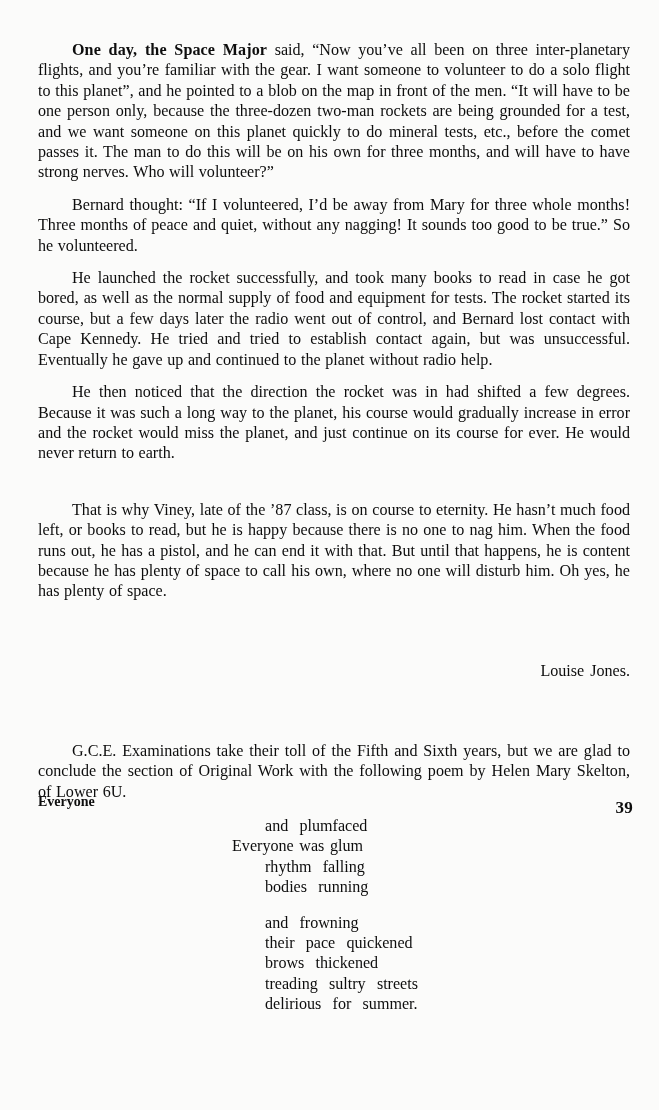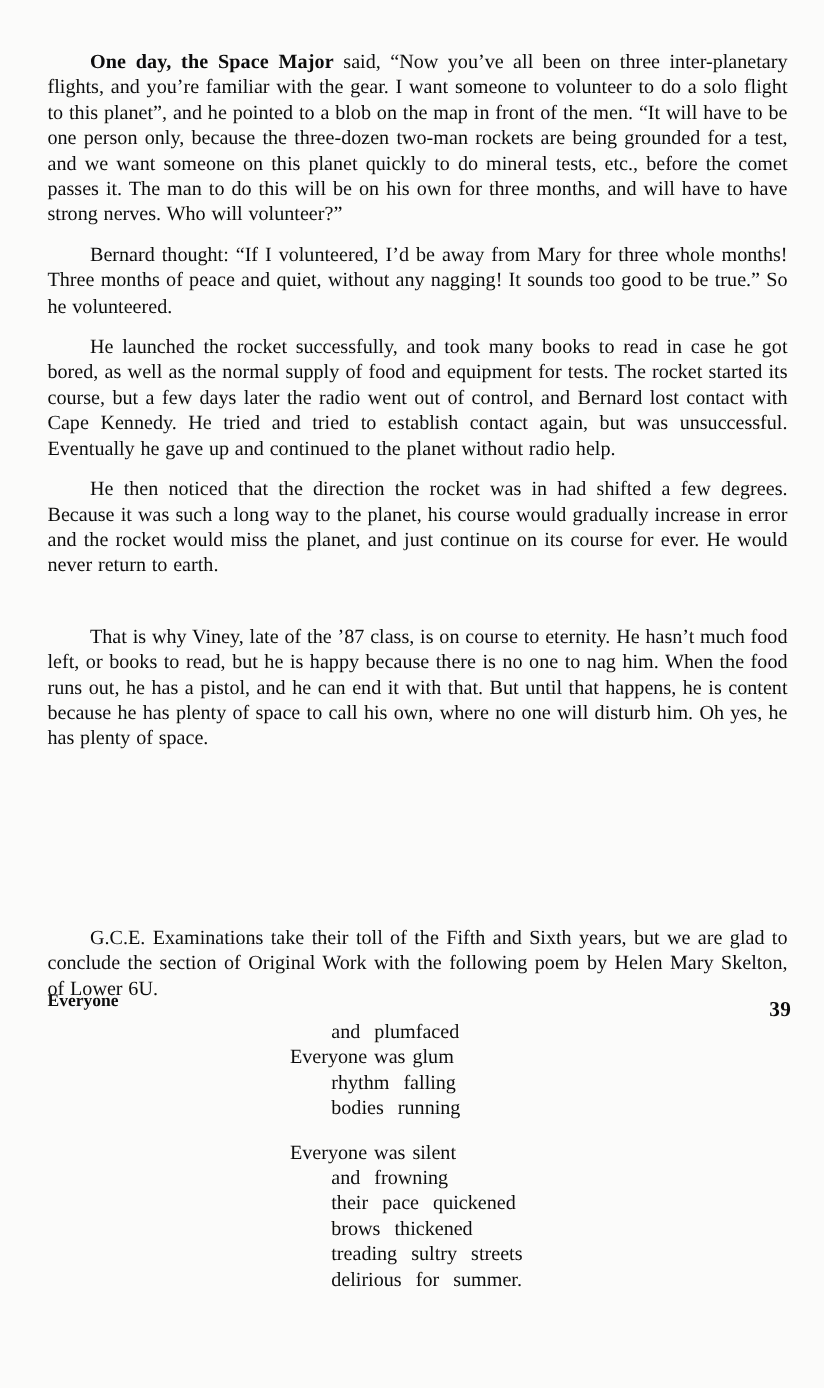--- a/index.html
+++ b/index.html
@@ -94,36 +94,36 @@
 <div class="page">
 
   <div class="textblock" style="top:40px;">
     <p class="para"><b>One day, the Space Major</b><span> said, “Now you’ve all been on three inter-planetary flights, and you’re familiar with the gear.  I want someone to volunteer to do a solo flight to this planet”, and he pointed to a blob on the map in front of the men.  “It will have to be one person only, because the three-dozen two-man rockets are being grounded for a test, and we want someone on this planet quickly to do mineral tests, etc., before the comet passes it.  The man to do this will be on his own for three months, and will have to have strong nerves.  Who will volunteer?”</span></p>
     <p class="para"><span>Bernard thought: “If I volunteered, I’d be away from Mary for three whole months!  Three months of peace and quiet, without any nagging!  It sounds too good to be true.”  So he volunteered.</span></p>
     <p class="para"><span>He launched the rocket successfully, and took many books to read in case he got bored, as well as the normal supply of food and equipment for tests.  The rocket started its course, but a few days later the radio went out of control, and Bernard lost contact with Cape Kennedy.  He tried and tried to establish contact again, but was unsuccessful.  Eventually he gave up and continued to the planet without radio help.</span></p>
     <p class="para"><span>He then noticed that the direction the rocket was in had shifted a few degrees.  Because it was such a long way to the planet, his course would gradually increase in error and the rocket would miss the planet, and just continue on its course for ever. He would never return to earth.</span></p>
     <p class="para"><span>That is why Viney, late of the ’87 class, is on course to eternity. He hasn’t much food left, or books to read, but he is happy because there is no one to nag him.  When the food runs out, he has a pistol, and he can end it with that.  But until that happens, he is content because he has plenty of space to call his own, where no one will disturb him.  Oh yes, he has plenty of space.</span></p>
   </div>
 
+  <div class="byline" style="top:661px;">Louise Jones.</div>
 
   <div class="textblock" style="top:705px;">
     <p class="para"><span>G.C.E. Examinations take their toll of the Fifth and Sixth years, but we are glad to conclude the section of Original Work with the following poem by Helen Mary Skelton, of Lower 6U.</span></p>
   </div>
 
   <div class="poem-title" style="top:792px;">Everyone</div>
 
   <div class="poem" style="top:816px;">
     <div class="stanza">
       <div class="pline ind">and  plumfaced</div>
       <div class="pline">Everyone was glum</div>
       <div class="pline ind">rhythm  falling</div>
       <div class="pline ind">bodies  running</div>
     </div>
     <div class="stanza">
-      <div class="pline">Everyone was silent</div>
       <div class="pline ind">and  frowning</div>
       <div class="pline ind">their  pace  quickened</div>
       <div class="pline ind">brows  thickened</div>
       <div class="pline ind">treading  sultry  streets</div>
       <div class="pline ind">delirious  for  summer.</div>
     </div>
   </div>
 
   <div class="page-number">39</div>
 

